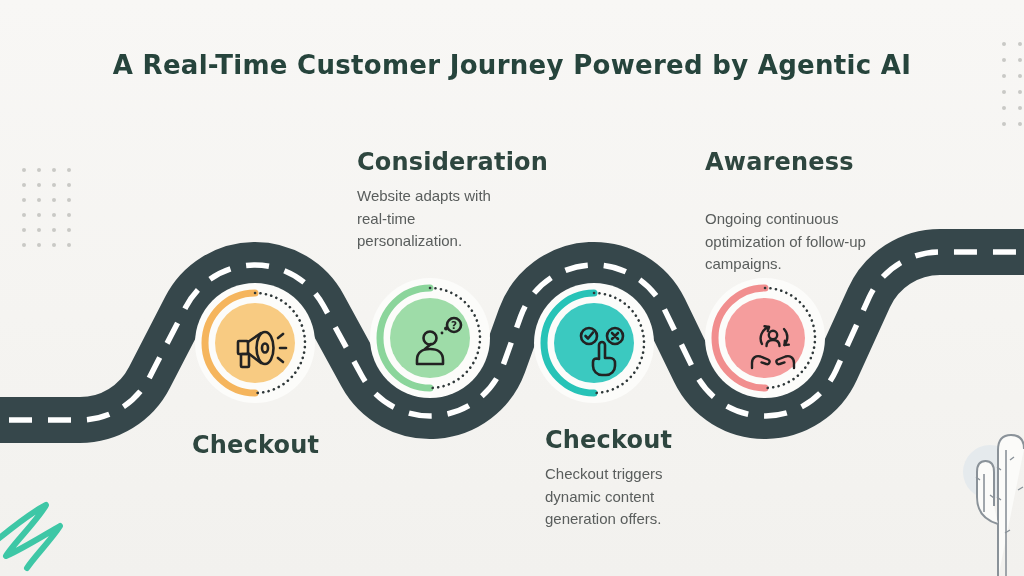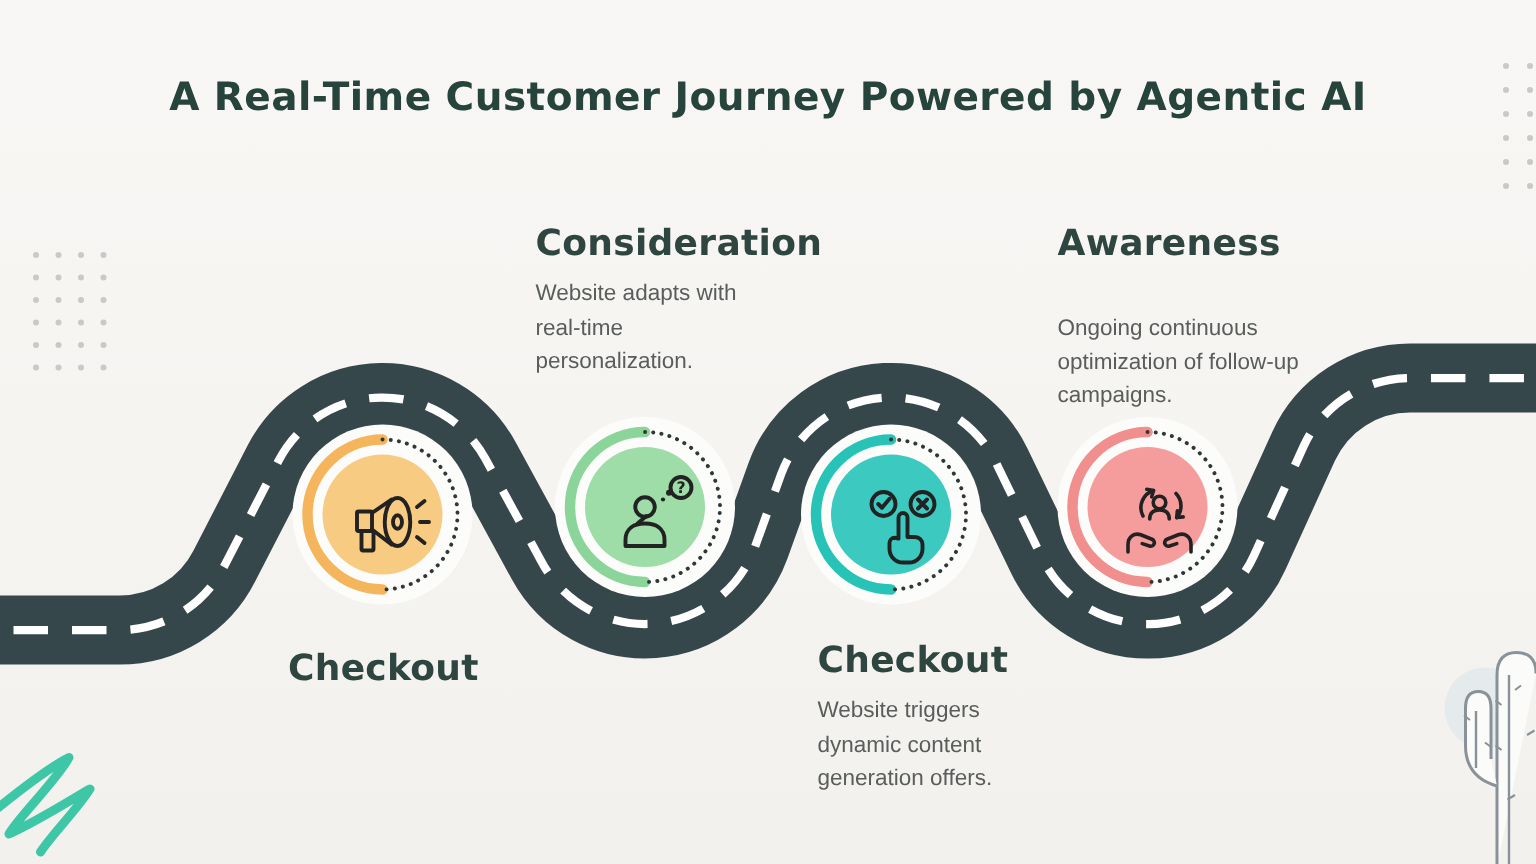--- a/index.html
+++ b/index.html
@@ -197,21 +197,21 @@
     <h2 class="stage-heading">Checkout</h2>
   </div>
 
   <div class="stage-text txt-consideration">
     <h2 class="stage-heading">Consideration</h2>
     <p class="stage-desc w-consideration">Website adapts with real-time personalization.</p>
   </div>
 
   <div class="stage-text txt-decision">
     <h2 class="stage-heading">Checkout</h2>
-    <p class="stage-desc w-decision">Website triggers dynamic content generation offers.</p>
+    <p class="stage-desc w-decision">Checkout triggers dynamic content generation offers.</p>
   </div>
 
   <div class="stage-text txt-retention">
     <h2 class="stage-heading">Awareness</h2>
     <p class="stage-desc w-retention">Ongoing continuous optimization of follow-up campaigns.</p>
   </div>
 
 </div>
 
 </body></html>

